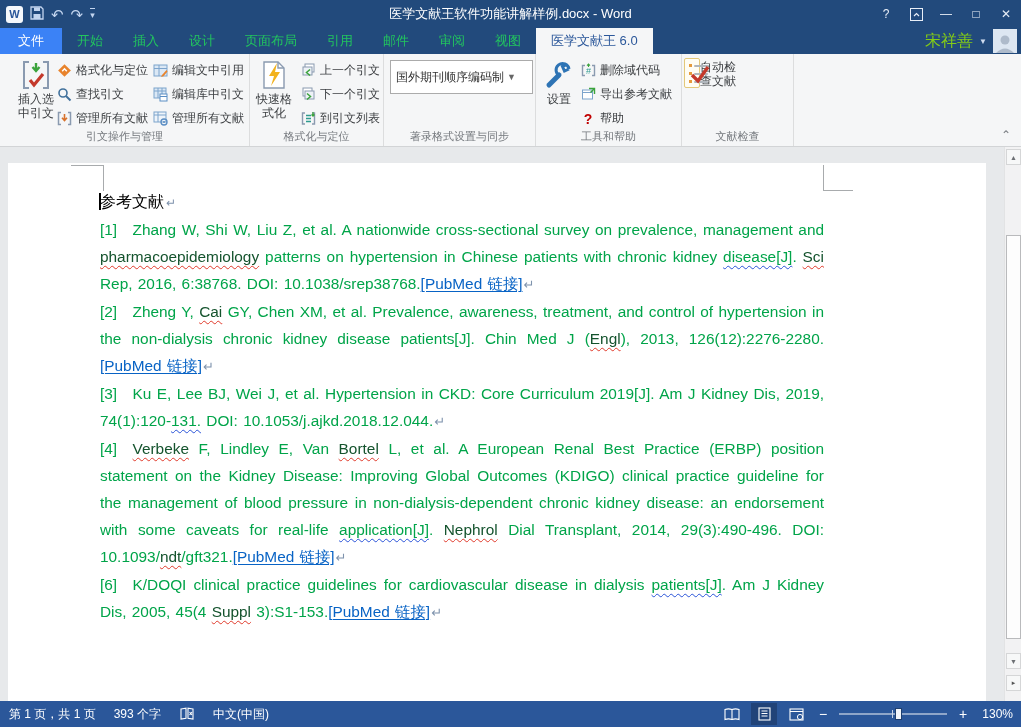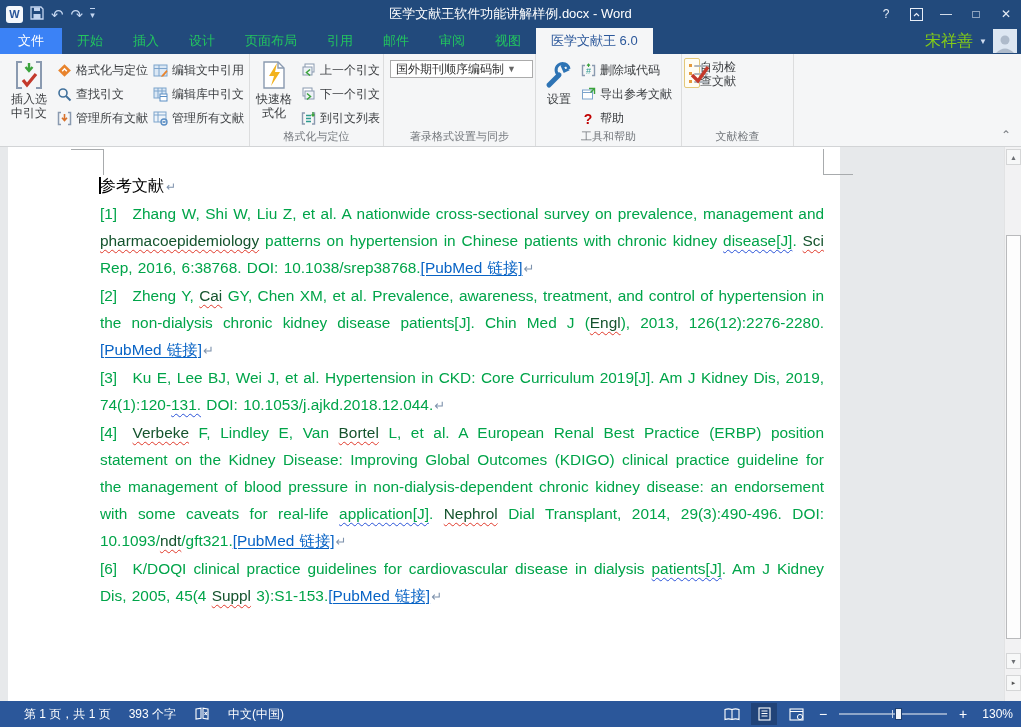--- a/index.html
+++ b/index.html
@@ -30,34 +30,34 @@
 
   
   .ribbon { position:absolute; left:0; top:54px; width:1021px; height:93px; background:#f5f6f7; border-bottom:1px solid #d2d4d6; }
   .rgroup { position:absolute; top:0; height:92px; border-right:1px solid #dcddde; }
   .rgroup-label { position:absolute; bottom:2px; left:0; right:0; text-align:center; font-size:11px; color:#74787d; }
   .bigbtn { position:absolute; top:4px; display:flex; flex-direction:column; align-items:center; font-size:12px; line-height:14px; color:#3b3e41; text-align:center; }
   .bigbtn .bicon { height:34px; display:flex; align-items:center; justify-content:center; }
   .smallcol { position:absolute; top:6px; display:flex; flex-direction:column; gap:3px; }
   .smallbtn { display:flex; align-items:center; gap:4px; height:21px; font-size:12px; color:#3b3e41; white-space:nowrap; }
   .smallbtn .sicon { width:16px; height:16px; display:flex; align-items:center; justify-content:center; flex:none; }
-  .style-select { display:flex; align-items:center; justify-content:space-between; width:143px; height:18px; background:#fff; border:1px solid #ababab; font-size:12px; color:#333; padding:0 16px 0 5px; }
+  .style-select { display:flex; align-items:center; justify-content:space-between; width:143px; height:34px; background:#fff; border:1px solid #ababab; font-size:12px; color:#333; padding:0 16px 0 5px; }
   .style-select .sel-arrow { color:#666; font-size:9px; }
   .collapse-ribbon { position:absolute; right:10px; bottom:4px; color:#7b7f84; font-size:12px; }
 
   .checkbig { position:absolute; top:4px; width:52px; display:flex; flex-direction:row; align-items:center; font-size:12px; line-height:14px; color:#3b3e41; text-align:center; }
   .checkicon { width:30px; height:30px; background:#fffdf4; border:1px solid #e3c879; border-radius:2px; position:relative; margin-bottom:2px; }
   .checkicon .l { position:absolute; height:2px; background:#b0b6bc; border-radius:1px; }
   .checkicon .d { position:absolute; width:3px; height:3px; background:#e59a3c; }
 
   .q-help { color:#c00000; font-weight:bold; font-size:14px; }
 
   
   .docarea { position:absolute; left:0; top:147px; width:1021px; height:554px; background:#e7e9eb; }
-  .page { position:absolute; left:8px; top:0; width:832px; height:554px; background:#ffffff; }
+  .page { position:absolute; left:8px; top:16px; width:978px; height:554px; background:#ffffff; }
   .cropmark-tl { position:absolute; left:63px; top:2px; width:33px; height:26px; border-top:1px solid #a8abad; border-right:1px solid #a8abad; }
   .cropmark-tr { position:absolute; left:815px; top:2px; width:30px; height:26px; border-left:1px solid #a8abad; border-bottom:1px solid #a8abad; }
   .content { position:absolute; left:92px; top:24px; width:724px; }
   .doc-heading { font-family:"DejaVu Serif",serif; font-size:16px; color:#000; height:29px; line-height:29px; position:relative; }
   .caret { position:absolute; left:-1px; top:6px; width:1.5px; height:17px; background:#000; }
   .para { font-size:15.4px; line-height:27px; text-align:justify; text-align-last:left; color:#00a449; word-spacing:1px; }
   .seg-g  { color:#00a449;margin-top:16px; }
   .seg-wr { color:#14532d; text-decoration:underline wavy #e03a2b; text-decoration-thickness:1px; text-underline-offset:3px; }
   .seg-wb { color:#00a449; text-decoration:underline wavy #2953d8; text-decoration-thickness:1px; text-underline-offset:3px; }
   .seg-link { color:#0863c5; text-decoration:underline; text-decoration-thickness:1px; text-underline-offset:2px; }
@@ -67,21 +67,21 @@
   
   .vscroll { position:absolute; right:0; top:0; width:17px; height:554px; background:#f2f2f3; border-left:1px solid #e2e3e4; }
   .sc-btn { position:absolute; left:1px; width:15px; height:16px; background:#f7f8f8; border:1px solid #d5d6d7; color:#6d7074; font-size:7px; display:flex; align-items:center; justify-content:center; }
   .sc-up { top:2px; }
   .sc-down { top:506px; }
   .sc-page { top:528px; color:#555; }
   .sc-thumb { position:absolute; left:1px; top:88px; width:15px; height:404px; background:#fdfdfd; border:1px solid #b9babc; }
 
   
   .statusbar { position:absolute; left:0; top:701px; width:1021px; height:26px; background:#2b579a; color:#fff; display:flex; align-items:center; font-size:12px; }
-  .sb-left { display:flex; align-items:center; gap:18px; padding-left:24px; }
+  .sb-left { display:flex; align-items:center; gap:18px; padding-left:9px; }
   .sb-item { display:flex; align-items:center; gap:4px; }
   .sb-right { position:absolute; right:8px; display:flex; align-items:center; gap:6px; }
   .view-btn { width:26px; height:22px; display:flex; align-items:center; justify-content:center; }
   .view-btn.sel { background:rgba(0,0,0,.22); }
   .zoom-minus,.zoom-plus { width:16px; text-align:center; font-size:14px; }
   .zoom-track { position:relative; width:108px; height:2px; background:#8fa6c9; margin:0 2px; }
   .zoom-notch { position:absolute; left:53px; top:-3px; width:1px; height:8px; background:#c8d4e6; }
   .zoom-thumb { position:absolute; left:56px; top:-5px; width:7px; height:12px; background:#f2f5fa; border:1px solid #1f3f6e; }
   .zoom-pct { width:36px; text-align:right; font-size:12px; }
 
@@ -140,21 +140,21 @@
             <circle cx="11" cy="7" r="4.5" fill="#aebbcb"></circle>
             <path d="M2 20 q9,-9 18 0 z" fill="#aebbcb"></path>
           </svg>
       </span>
     </div>
   </div>
 
   <div class="ribbon">
 
     <div class="rgroup" style="left:0; width:250px;">
-      <div class="bigbtn" style="left:6px; width:46px;justify-content:flex-end;">
+      <div class="bigbtn" style="left:13px; width:46px;justify-content:flex-end;">
         <span class="bicon">
           <svg width="32" height="30" viewBox="0 0 32 30">
             <path d="M9 2 H4 V28 H9" fill="none" stroke="#8a9ab0" stroke-width="2"></path>
             <path d="M23 2 H28 V28 H23" fill="none" stroke="#8a9ab0" stroke-width="2"></path>
             <path d="M16 3 V10 M12.5 7 L16 11 L19.5 7" fill="none" stroke="#3ba33c" stroke-width="2.4"></path>
             <path d="M10 20 L14 25 L23 14" fill="none" stroke="#c4392b" stroke-width="3.2"></path>
           </svg>
         </span>
         <span>插入选中引文</span>
       </div>
@@ -214,20 +214,21 @@
             <svg width="15" height="15" viewBox="0 0 15 15">
                 <rect x="1" y="1" width="12" height="10" fill="#eef4fa" stroke="#7da4cc"></rect>
                 <path d="M1 4 H13 M5 1 V11" stroke="#7da4cc"></path>
                 <circle cx="11" cy="11" r="3" fill="none" stroke="#5b8ec4" stroke-width="1.4"></circle>
                 <circle cx="11" cy="11" r="1" fill="#5b8ec4"></circle>
               </svg>
           </span>
           <span>管理所有文献</span>
         </div>
       </div>
+      <div class="rgroup-label">引文操作与管理</div>
     </div>
 
     <div class="rgroup" style="left:250px; width:134px;">
       <div class="bigbtn" style="left:4px; width:40px;">
         <span class="bicon">
           <svg width="30" height="30" viewBox="0 0 30 30">
               <path d="M5 2 H19 L25 8 V28 H5 Z" fill="#fff" stroke="#8a9ab0" stroke-width="1.4"></path>
               <path d="M19 2 V8 H25" fill="none" stroke="#8a9ab0" stroke-width="1.4"></path>
               <polygon points="18,3 10,16 15,16 12,26 21,12 16,12" fill="#f2b21d"></polygon>
             </svg>

